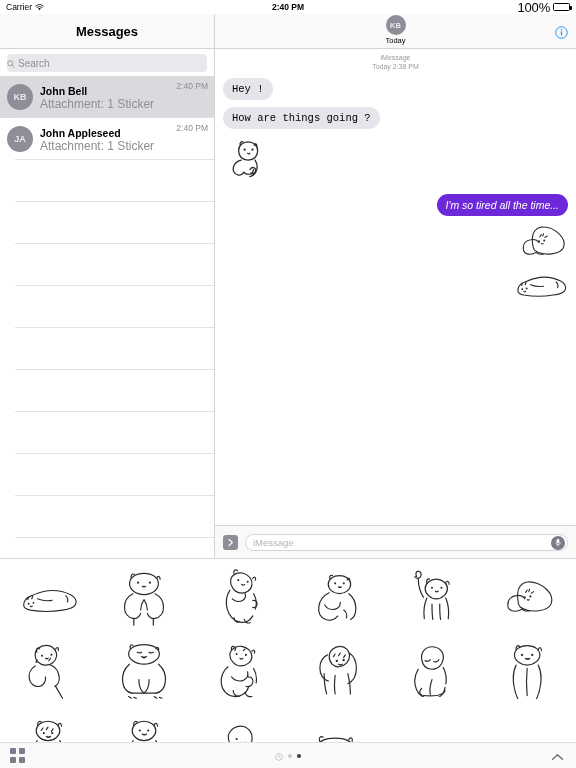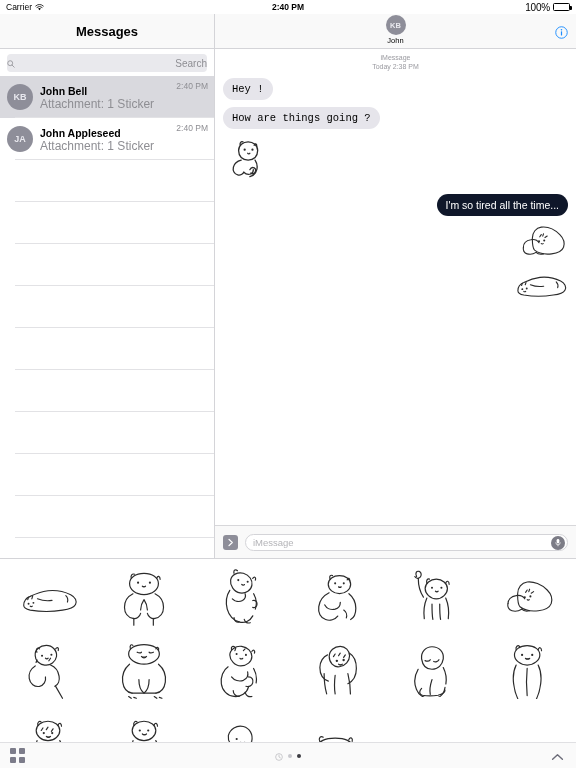--- a/index.html
+++ b/index.html
@@ -14,21 +14,21 @@
   
   .statusbar {
     position:absolute; top:0; left:0; width:576px; height:14px;
     display:flex; align-items:center; font-size:8.5px; color:#000;
     background:#fff; z-index:40;
   }
   .sb-left { position:absolute; left:6px; display:flex; align-items:center; gap:3px; }
   .sb-center { position:absolute; left:0; width:576px; text-align:center; font-weight:bold; font-size:8.5px; }
   .sb-right { position:absolute; right:6px; display:flex; align-items:center; gap:3px; }
   .wifi svg { display:block; }
-  .batt-txt { font-size:10px; letter-spacing:-0.2px; }
+  .batt-txt { font-size:13px; letter-spacing:-0.2px; }
   .batt {
     width:17px; height:7.5px; border:1px solid #000; border-radius:1.5px;
     position:relative; padding:1px;
   }
   .batt::after{ content:""; position:absolute; right:-2.5px; top:2px; width:1.5px; height:3.5px;
     background:#000; border-radius:0 1px 1px 0; }
   .batt-fill{ width:100%; height:100%; background:#000; border-radius:0.5px; }
 
   
   .pane-left {
@@ -44,21 +44,21 @@
   .nav-left {
     height:35px; background:#f7f7f7cc; display:flex; align-items:center;
     justify-content:center; border-bottom:1px solid #d4d4d8;
   }
   .nav-title { font-size:13px; font-weight:bold; color:#000; }
 
   
   .search-wrap { padding:5px 7px 4px; background:#fff; }
   .search-box {
     height:18px; background:#e9e9ed; border-radius:4px;
-    display:flex; align-items:center; justify-content:space-between; gap:3px;
+    display:flex; align-items:center; justify-content:flex-start; gap:3px;
   }
   .search-box .mag { display:block; }
   .search-ph { font-size:10px; color:#8e8e93; }
 
   
   .conv-list { background:#fff; }
   .conv-row {
     height:42px; display:flex; align-items:center; padding-left:7px; position:relative;
     background:#fff;
   }
@@ -100,21 +100,21 @@
   
   .thread { position:absolute; top:35px; left:0; right:0; bottom:33px; overflow:hidden; padding:0 8px; }
   .thread-stamp { text-align:center; margin-top:4px; font-size:7px; color:#9a9aa0; line-height:9px; }
   .bubble-row { display:flex; margin-top:7px; }
   .bubble-row.out { justify-content:flex-end; }
   .bubble {
     max-width:72%; padding:4px 9px; border-radius:11px; font-size:10.5px;
     line-height:14px;
   }
   .bubble.in { background:#e6e5eb; color:#000;font-family:Liberation Mono, monospace; }
-  .bubble.out { background:#0f172a; color:#fff; }
+  .bubble.out { background:#6d28d9; color:#fff;font-style:italic; }
   .sticker-row { display:flex; margin-top:6px; }
   .sticker-row.out { justify-content:flex-end; }
   .msg-sticker svg { display:block; }
 
   
   .inputbar {
     position:absolute; left:0; right:0; bottom:0; height:33px;
     background:#f7f7f7cc; border-top:1px solid #d7d7da;
     display:flex; align-items:center; padding:0 8px; gap:7px;
   }
@@ -230,21 +230,21 @@
           <div class="conv-empty"></div>
           <div class="conv-empty"></div>
         </div>
     </div>
   </div>
 
   <div class="pane-right">
     <div class="nav-right">
       <div class="nav-contact">
         <div class="nav-avatar">KB</div>
-        <div class="nav-cname">John</div>
+        <div class="nav-cname">Today</div>
       </div>
       <div class="info-btn">
         <svg width="13" height="13" viewBox="0 0 14 14">
             <circle cx="7" cy="7" r="6.2" stroke="#1a8cff" stroke-width="1" fill="none"></circle>
             <circle cx="7" cy="4" r=".85" fill="#1a8cff"></circle>
             <rect x="6.35" y="5.7" width="1.3" height="4.6" rx=".55" fill="#1a8cff"></rect>
           </svg>
       </div>
     </div>
 

